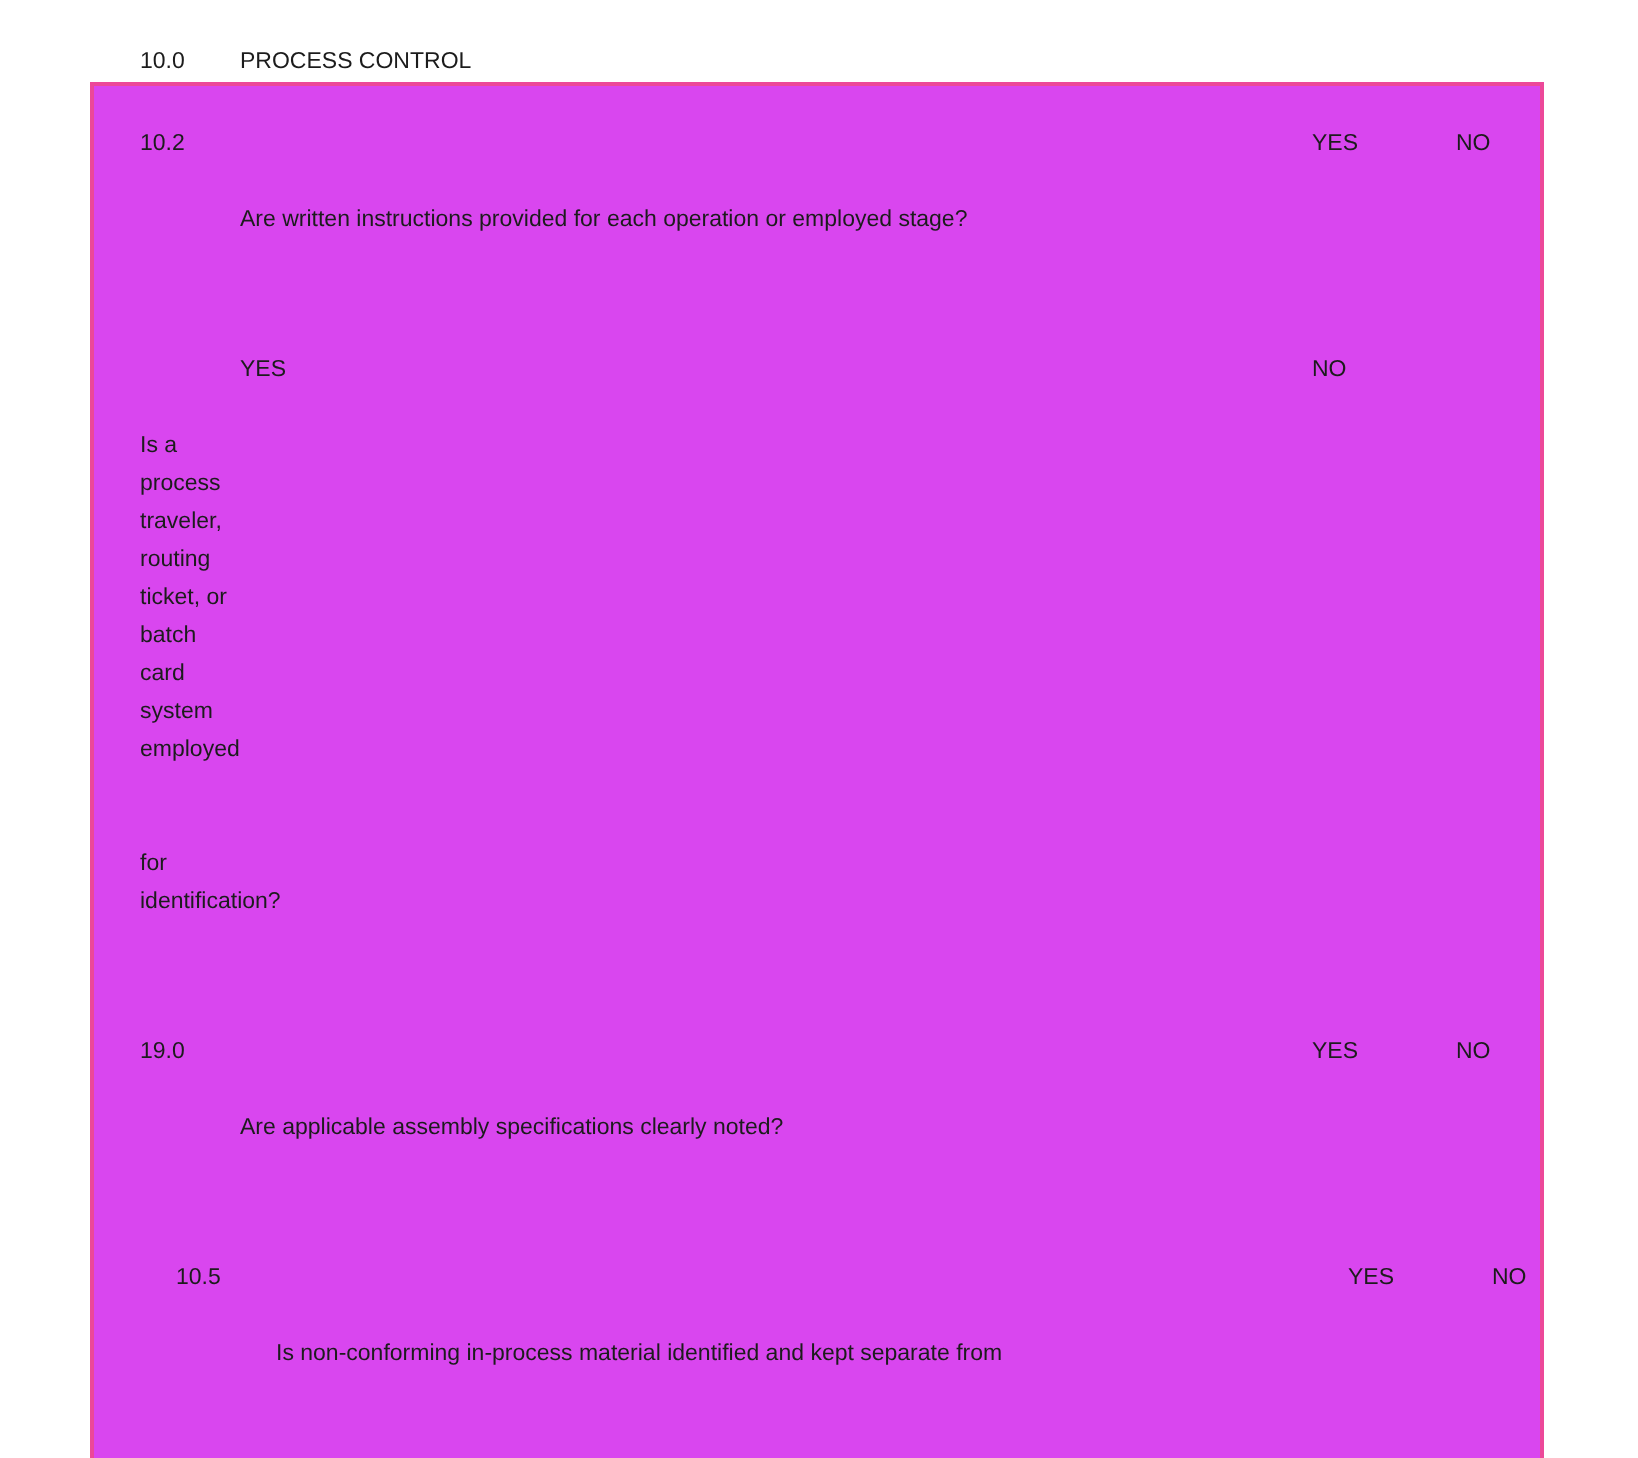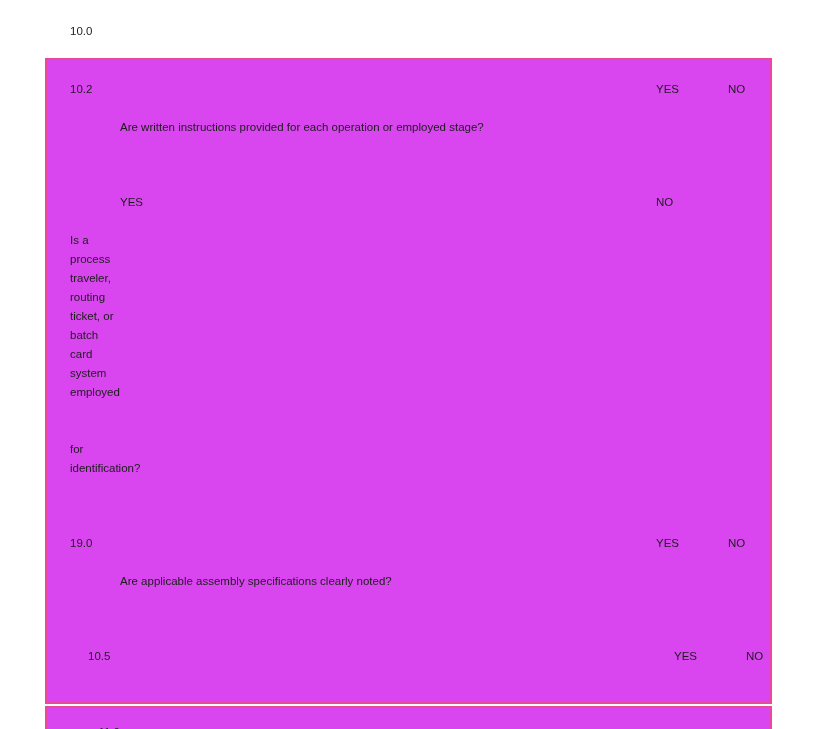--- a/index.html
+++ b/index.html
@@ -13,21 +13,20 @@
     color: #1c1c1c;
     overflow: hidden;
   }
   .doc {
     padding: 22px 47px 0 45px;
   }
   .top-heading {
     display: grid;
     grid-template-columns: 50px auto;
     padding-left: 25px;
-    margin-bottom: 17px;
   }
   .qbox {
     border: 2px solid #ec4899;
     background: #d946ef;
   }
   .qbox + .qbox { margin-top: 2px; }
   .box-items { padding: 20px 0 17px 0; }
   .box-items-b { padding: 19px 0 20px 0; }
   .box-heading { padding: 15px 0 17px 0; }
   .row {
@@ -45,20 +44,21 @@
   }
   .num, .q, .yes, .no, .title { white-space: pre-wrap; }
 </style>
 </head>
 <body>
 
 <div class="doc">
 
   <div class="top-heading">
     <div class="num">10.0</div>
+    <div class="title">PROCESS CONTROL</div>
   </div>
 
   <div class="qbox box-items">
 
     <div class="row">
       <div class="num">10.2</div>
       <div class="q">
         <div>Are written instructions provided for each operation or employed stage?</div>
       </div>
       <div class="yes">YES</div>
@@ -79,20 +79,21 @@
       <div class="q">
         <div>Are applicable assembly specifications clearly noted?</div>
       </div>
       <div class="yes">YES</div>
       <div class="no">NO</div>
     </div>
 
     <div class="row">
       <div class="num">10.5</div>
       <div class="q">
+        <div>Is non-conforming in-process material identified and kept separate from</div>
       </div>
       <div class="yes">YES</div>
       <div class="no">NO</div>
     </div>
 
   </div>
 
   <div class="qbox box-heading">
     <div class="hrow">
       <div class="num">11.0</div>

